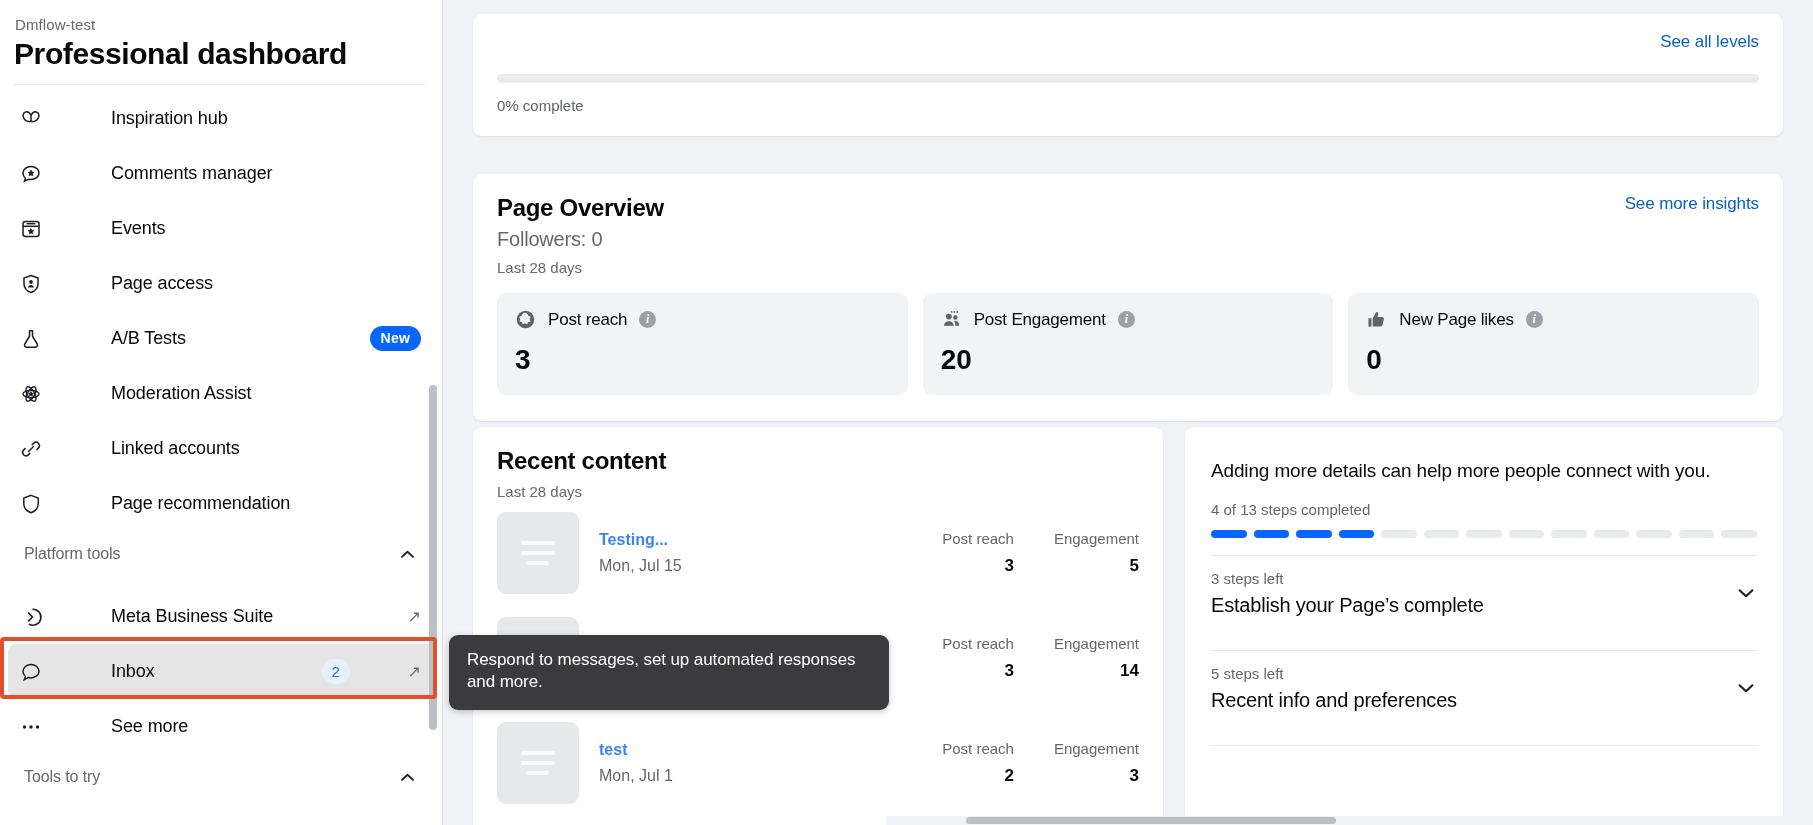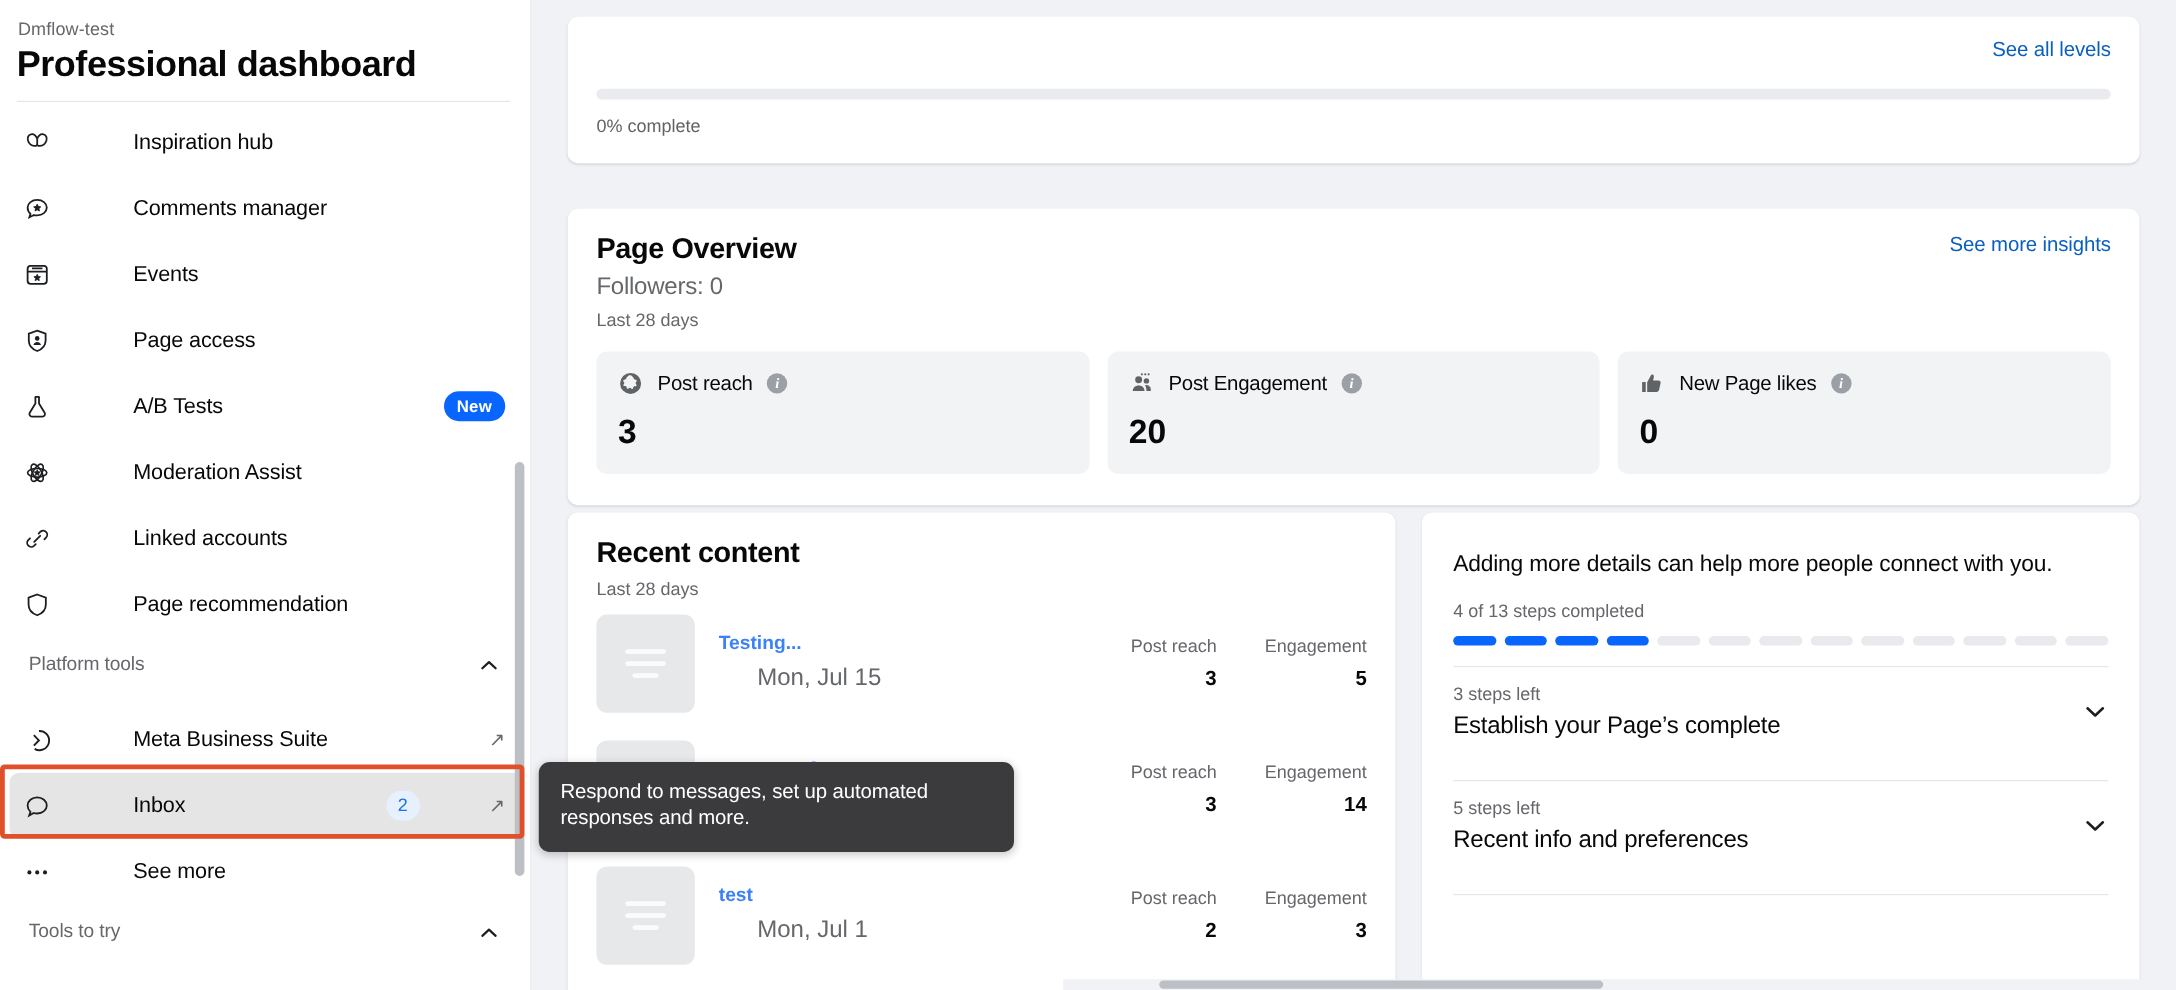--- a/index.html
+++ b/index.html
@@ -160,21 +160,21 @@
   .rc-range { font-size: 15px; color: #65676b; margin-top: 8px; }
   .post-row { display: flex; align-items: center; height: 105px; }
   .post-thumb {
     width: 82px; height: 82px; border-radius: 9px;
     background: #e7e8ea; flex: 0 0 82px;
     display: flex; flex-direction: column; align-items: center; justify-content: center; gap: 6px;
   }
   .thumb-line { height: 4px; background: #fbfbfb; border-radius: 2px; }
   .post-meta { margin-left: 20px; }
   .post-title { font-size: 16px; font-weight: bold; color: #3b82f6; }
-  .post-date { font-size: 20px; color: #65676b; margin-top: 8px; margin-left: 32px; }
+  .post-date { font-size: 16px; color: #65676b; margin-top: 8px; }
   .post-stats { margin-left: auto; display: flex; gap: 40px; }
   .stat { text-align: right; min-width: 60px; }
   .stat-label { font-size: 15px; color: #65676b; }
   .stat-val { font-size: 17px; font-weight: bold; color: #080809; margin-top: 9px; }
 
   
   .grow-card { flex: 1 1 auto; padding: 24px 26px 0 26px; min-height: 420px; }
   .grow-title {
     font-size: 26px; font-weight: bold; color: #080809;
     line-height: 1.18; letter-spacing: -.4px;
@@ -191,21 +191,21 @@
   }
   .task-left { flex: 1 1 auto; }
   .task-sub { font-size: 15px; color: #65676b; }
   .task-title { font-size: 20px; color: #080809; margin-top: 7px; letter-spacing: -.2px; }
   .task-chev { color: #1c1e21; display: flex; }
 
   
   .tooltip {
     position: absolute;
     left: 449px; top: 635px;
-    width: 396px;
+    width: 440px;
     background: #3b3b3d;
     color: #fff;
     border-radius: 9px;
     padding: 14px 18px 16px 18px;
     font-size: 17px;
     line-height: 1.32;
     letter-spacing: -.1px;
     z-index: 12;
     box-shadow: 0 2px 7px rgba(0,0,0,.22);
   }

